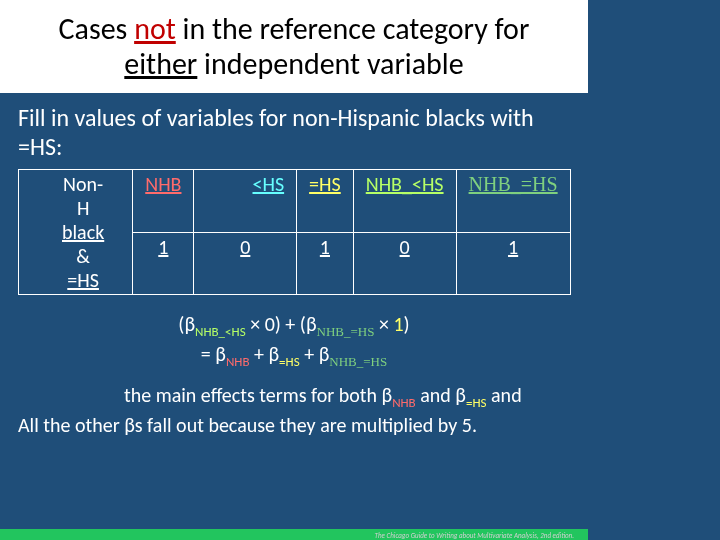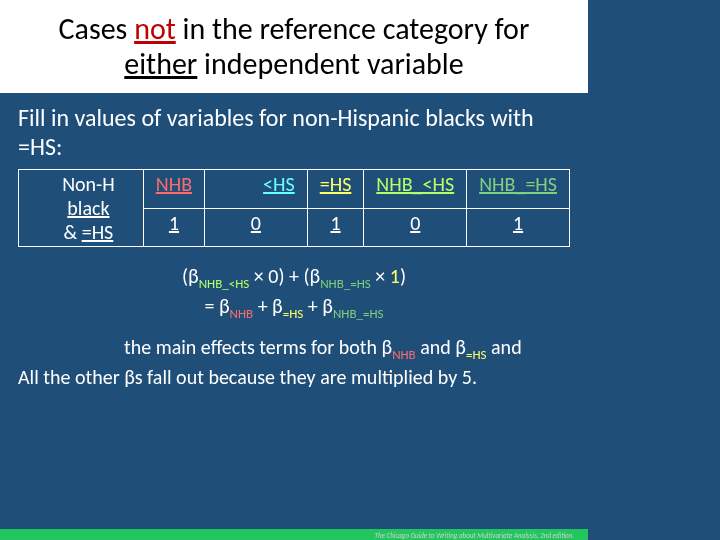--- a/index.html
+++ b/index.html
@@ -58,21 +58,21 @@
 table.vars td.rowlabel {
   text-align: center;
   padding-right: 28px;
   padding-left: 43px;
 }
 .u { text-decoration: underline; }
 .red { color: #ff6b6b; }
 .cyan { color: #66ffff; margin-left: 46px; }
 .yellow { color: #ffff66; }
 .lime { color: #b6ff66; }
-.green { color: #7fd07f; }
+.green { color: #7fd07f; font-family: Liberation Serif, serif; }
 .beta-sub { font-size: 0.65em; vertical-align: sub; }
 .eq {
   text-align: center;
   font-size: 20px;
   line-height: 1.35;
   margin-bottom: 12px;
 }
 .thus {
   font-size: 20px;
   line-height: 1.3;

